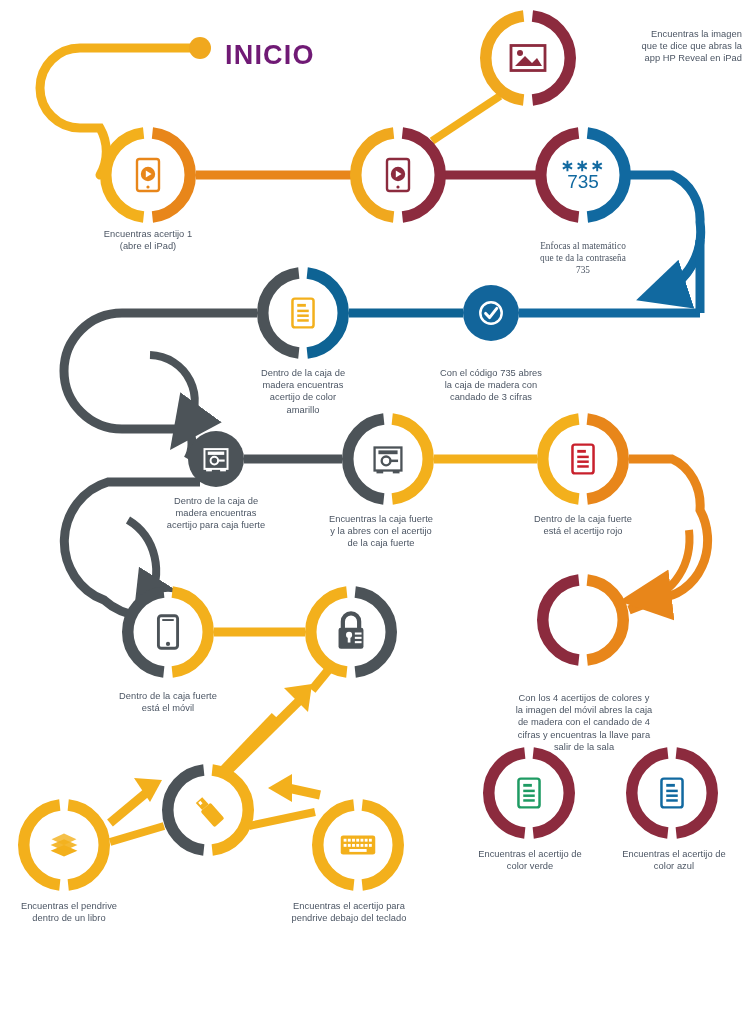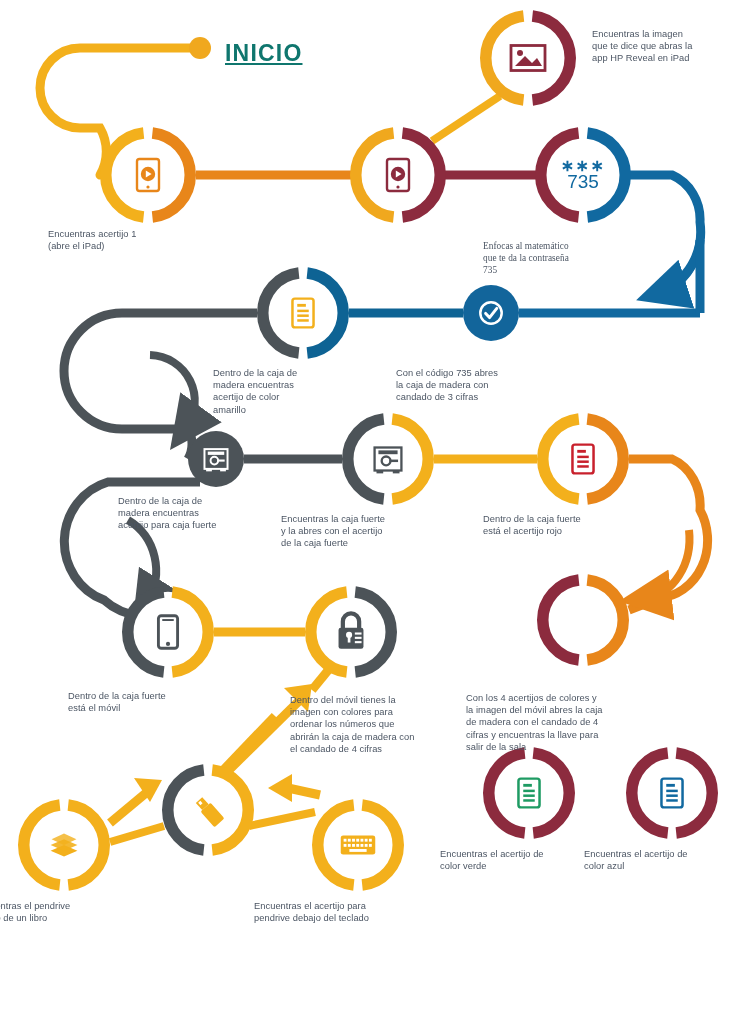--- a/index.html
+++ b/index.html
@@ -15,35 +15,34 @@
     overflow:hidden;
   }
   #flowsvg{
     position:absolute;
     left:0; top:0;
     width:745px;
     height:1024px;
   }
   .cap{
     position:absolute;
-    text-align:left;
+    text-align:center;
     color:#4b5563;
     font-size:9.3px;
     line-height:12.2px;
     letter-spacing:0.05px;
     white-space:pre-line;
     pointer-events:none;
   }
   .inicio{
     position:absolute;
-    color:#0f766e;
+    color:#701a75;
     font-weight:bold;
-    font-size:23px;
+    font-size:27px;
     letter-spacing:1.2px;
-    text-decoration:underline;
   }
 </style>
 </head>
 <body>
 
 <div id="stage">
 
   <svg id="flowsvg" viewBox="0 0 745 1024">
     <defs>
       <marker id="arrGray" markerWidth="7" markerHeight="7" refX="3.2" refY="3.2" orient="auto">
@@ -313,21 +312,21 @@
             <rect x="-6" y="6.5" width="12" height="2.6" fill="#1169A0"></rect>
           </g>
         </g>
       </g>
   </svg>
 
   <div class="inicio" style="left:225px; top:40px;">INICIO</div>
 
   <div class="cap" style="left:48px;  top:228px; width:200px;">Encuentras acertijo 1
 (abre el iPad)</div>
-  <div class="cap" style="left:592px; top:28px;  width:150px; text-align:left;">Encuentras la imagen
+  <div class="cap" style="left:592px; top:28px;  width:150px; text-align:right;">Encuentras la imagen
 que te dice que abras la
 app HP Reveal en iPad</div>
   <div class="cap" style="left:483px; top:240px; width:200px;font-family:Liberation Serif, serif;">Enfocas al matemático
 que te da la contraseña
 735</div>
   <div class="cap" style="left:396px; top:367px; width:190px;">Con el código 735 abres
 la caja de madera con
 candado de 3 cifras</div>
   <div class="cap" style="left:213px; top:367px; width:180px;">Dentro de la caja de
 madera encuentras
@@ -341,25 +340,20 @@
 de la caja fuerte</div>
   <div class="cap" style="left:483px; top:513px; width:200px;">Dentro de la caja fuerte
 está el acertijo rojo</div>
   <div class="cap" style="left:466px; top:692px; width:236px;">Con los 4 acertijos de colores y
 la imagen del móvil abres la caja
 de madera con el candado de 4
 cifras y encuentras la llave para
 salir de la sala</div>
   <div class="cap" style="left:68px;  top:690px; width:200px;">Dentro de la caja fuerte
 está el móvil</div>
-  <div class="cap" style="left:290px; top:694px; width:192px;">Dentro del móvil tienes la
-imagen con colores para
-ordenar los números que
-abrirán la caja de madera con
-el candado de 4 cifras</div>
   <div class="cap" style="left:-26px; top:900px; width:190px;">Encuentras el pendrive
 dentro de un libro</div>
   <div class="cap" style="left:254px; top:900px; width:190px;">Encuentras el acertijo para
 pendrive debajo del teclado</div>
   <div class="cap" style="left:440px; top:848px; width:180px;">Encuentras el acertijo de
 color verde</div>
   <div class="cap" style="left:584px; top:848px; width:180px;">Encuentras el acertijo de
 color azul</div>
 
 </div>

